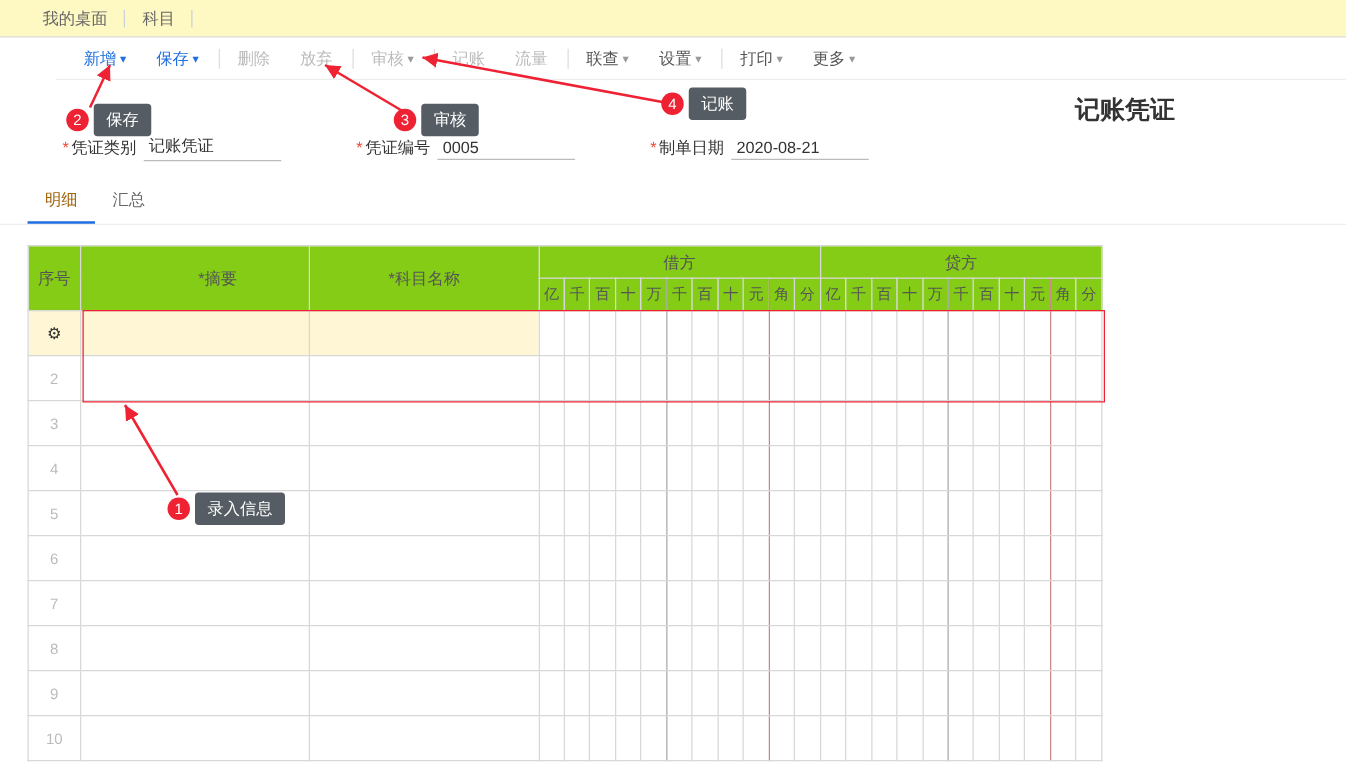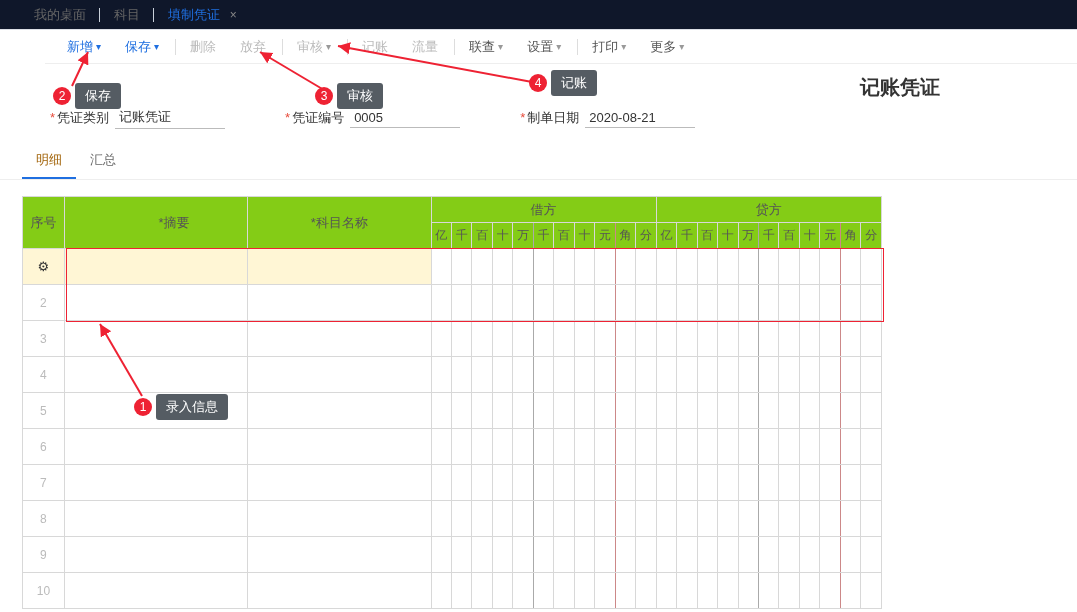--- a/index.html
+++ b/index.html
@@ -8,21 +8,21 @@
     font-family: "Microsoft YaHei", Arial, sans-serif;
     font-size: 13px;
     color: #333;
     background: #fff;
     width: 1077px;
     height: 612px;
     overflow: hidden;
     position: relative;
   }
   .tabs-bar {
-    background: #0f172a;
+    background: #fef9c3;
     height: 30px;
     display: flex;
     align-items: center;
     padding-left: 20px;
     border-bottom: 1px solid #dcdfe6;
   }
   .tab {
     padding: 0 14px;
     height: 30px;
     line-height: 30px;
@@ -150,24 +150,20 @@
     font-size: 13px;
   }
   svg.arrow { position: absolute; pointer-events: none; }
 </style>
 </head>
 <body>
 
 <div class="tabs-bar">
   <div class="tab sep">我的桌面</div>
   <div class="tab sep">科目</div>
-  <div class="tab active">
-    <span>填制凭证</span>
-    <span class="close">×</span>
-  </div>
 </div>
 
 <div class="toolbar">
   <div class="tbtn blue">
       <span>新增</span>
       <span class="chev">▾</span>
     </div>
   <div class="tbtn blue">
       <span>保存</span>
       <span class="chev">▾</span>

